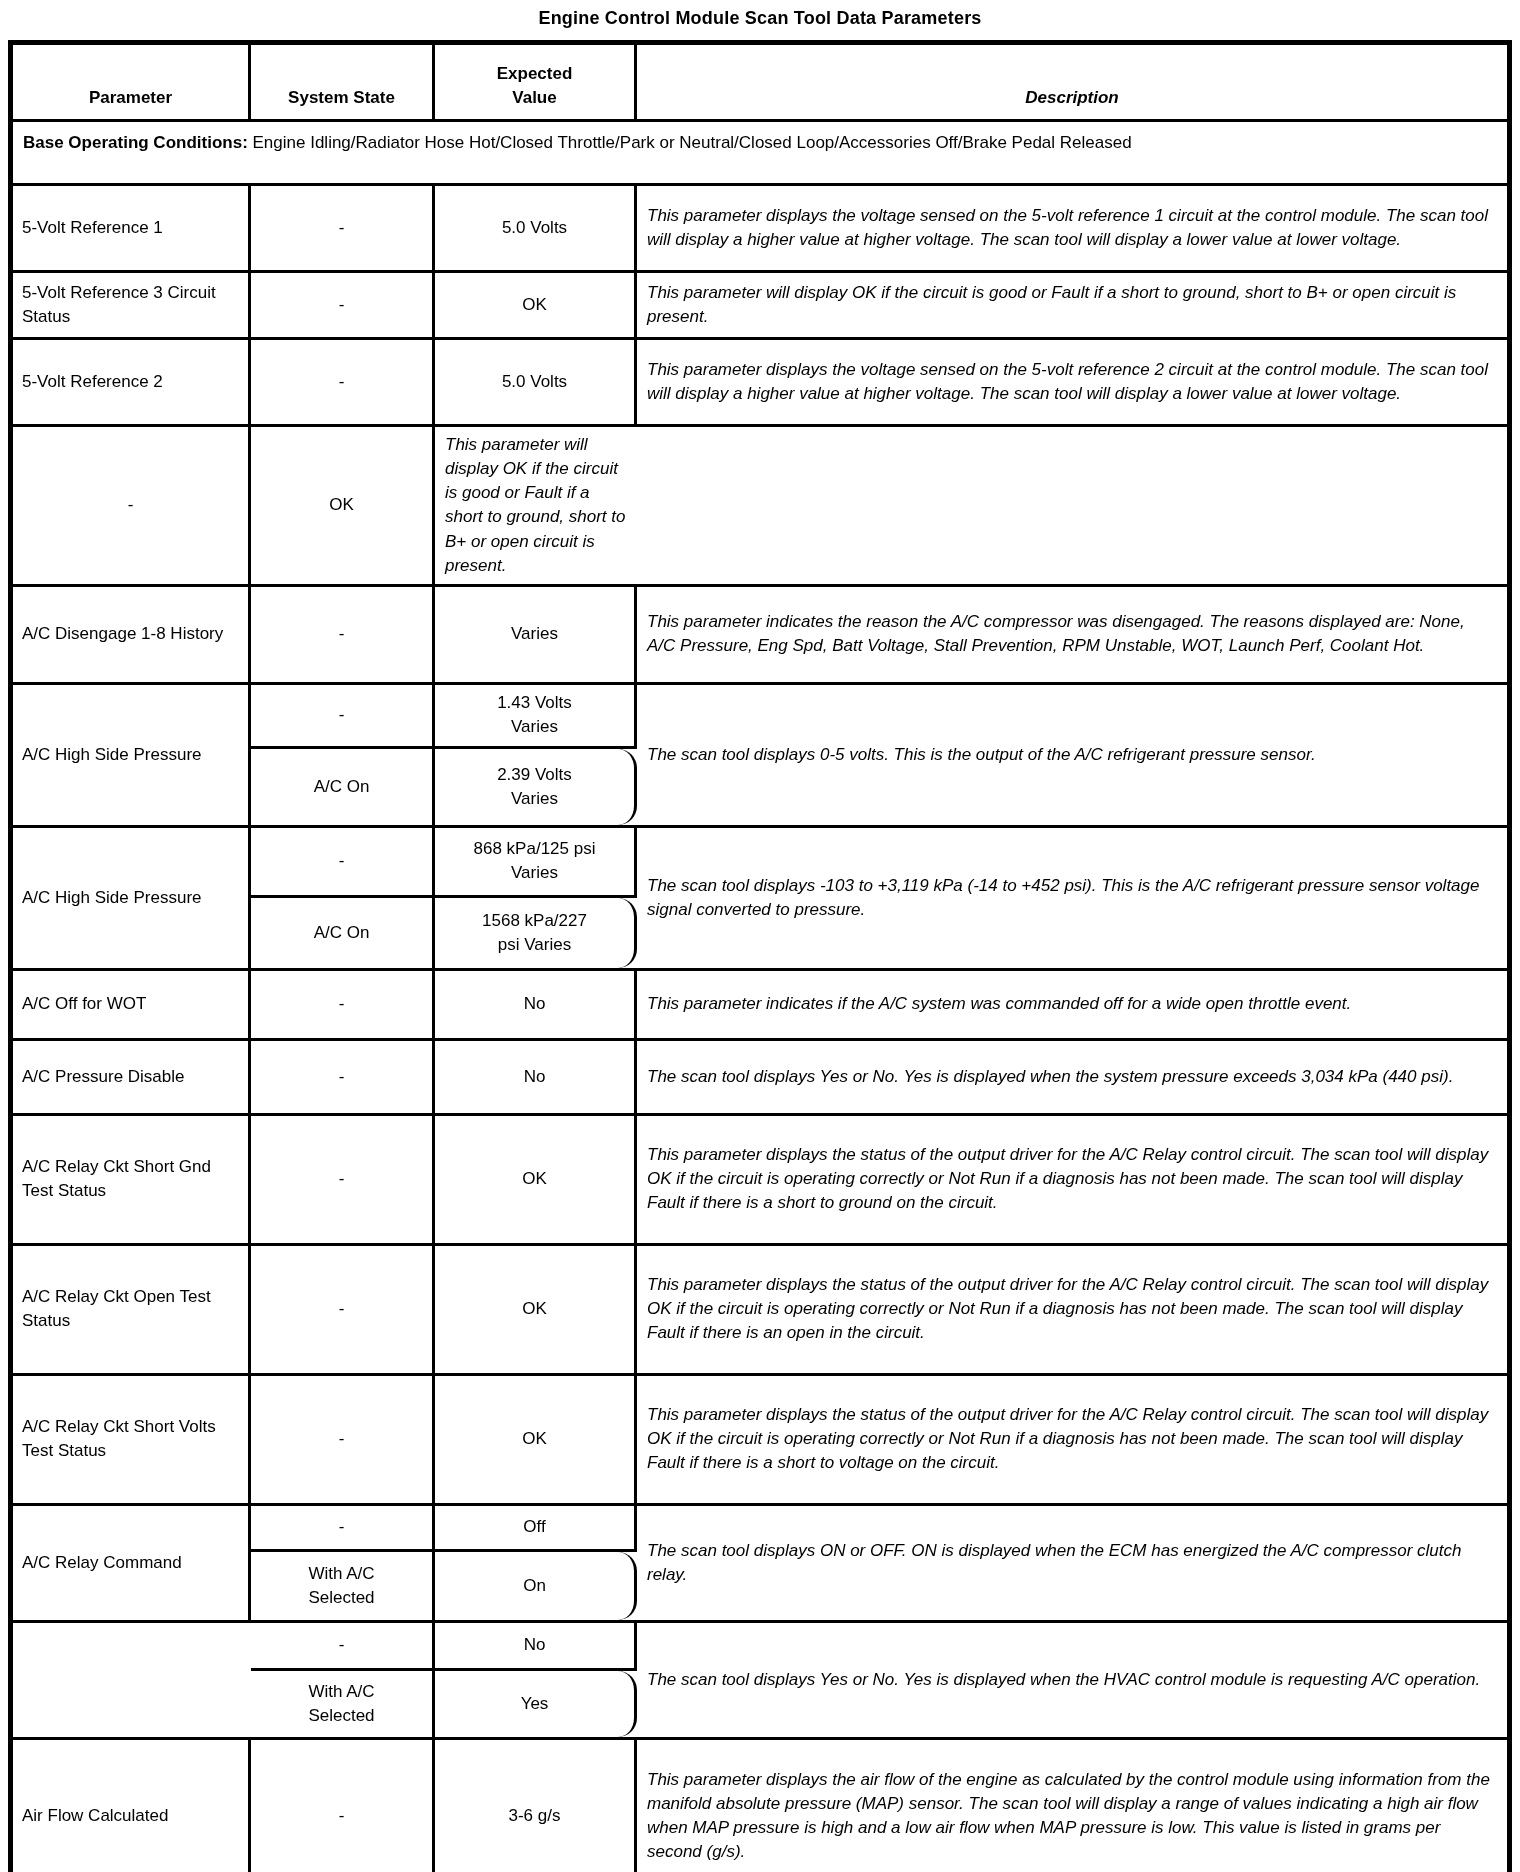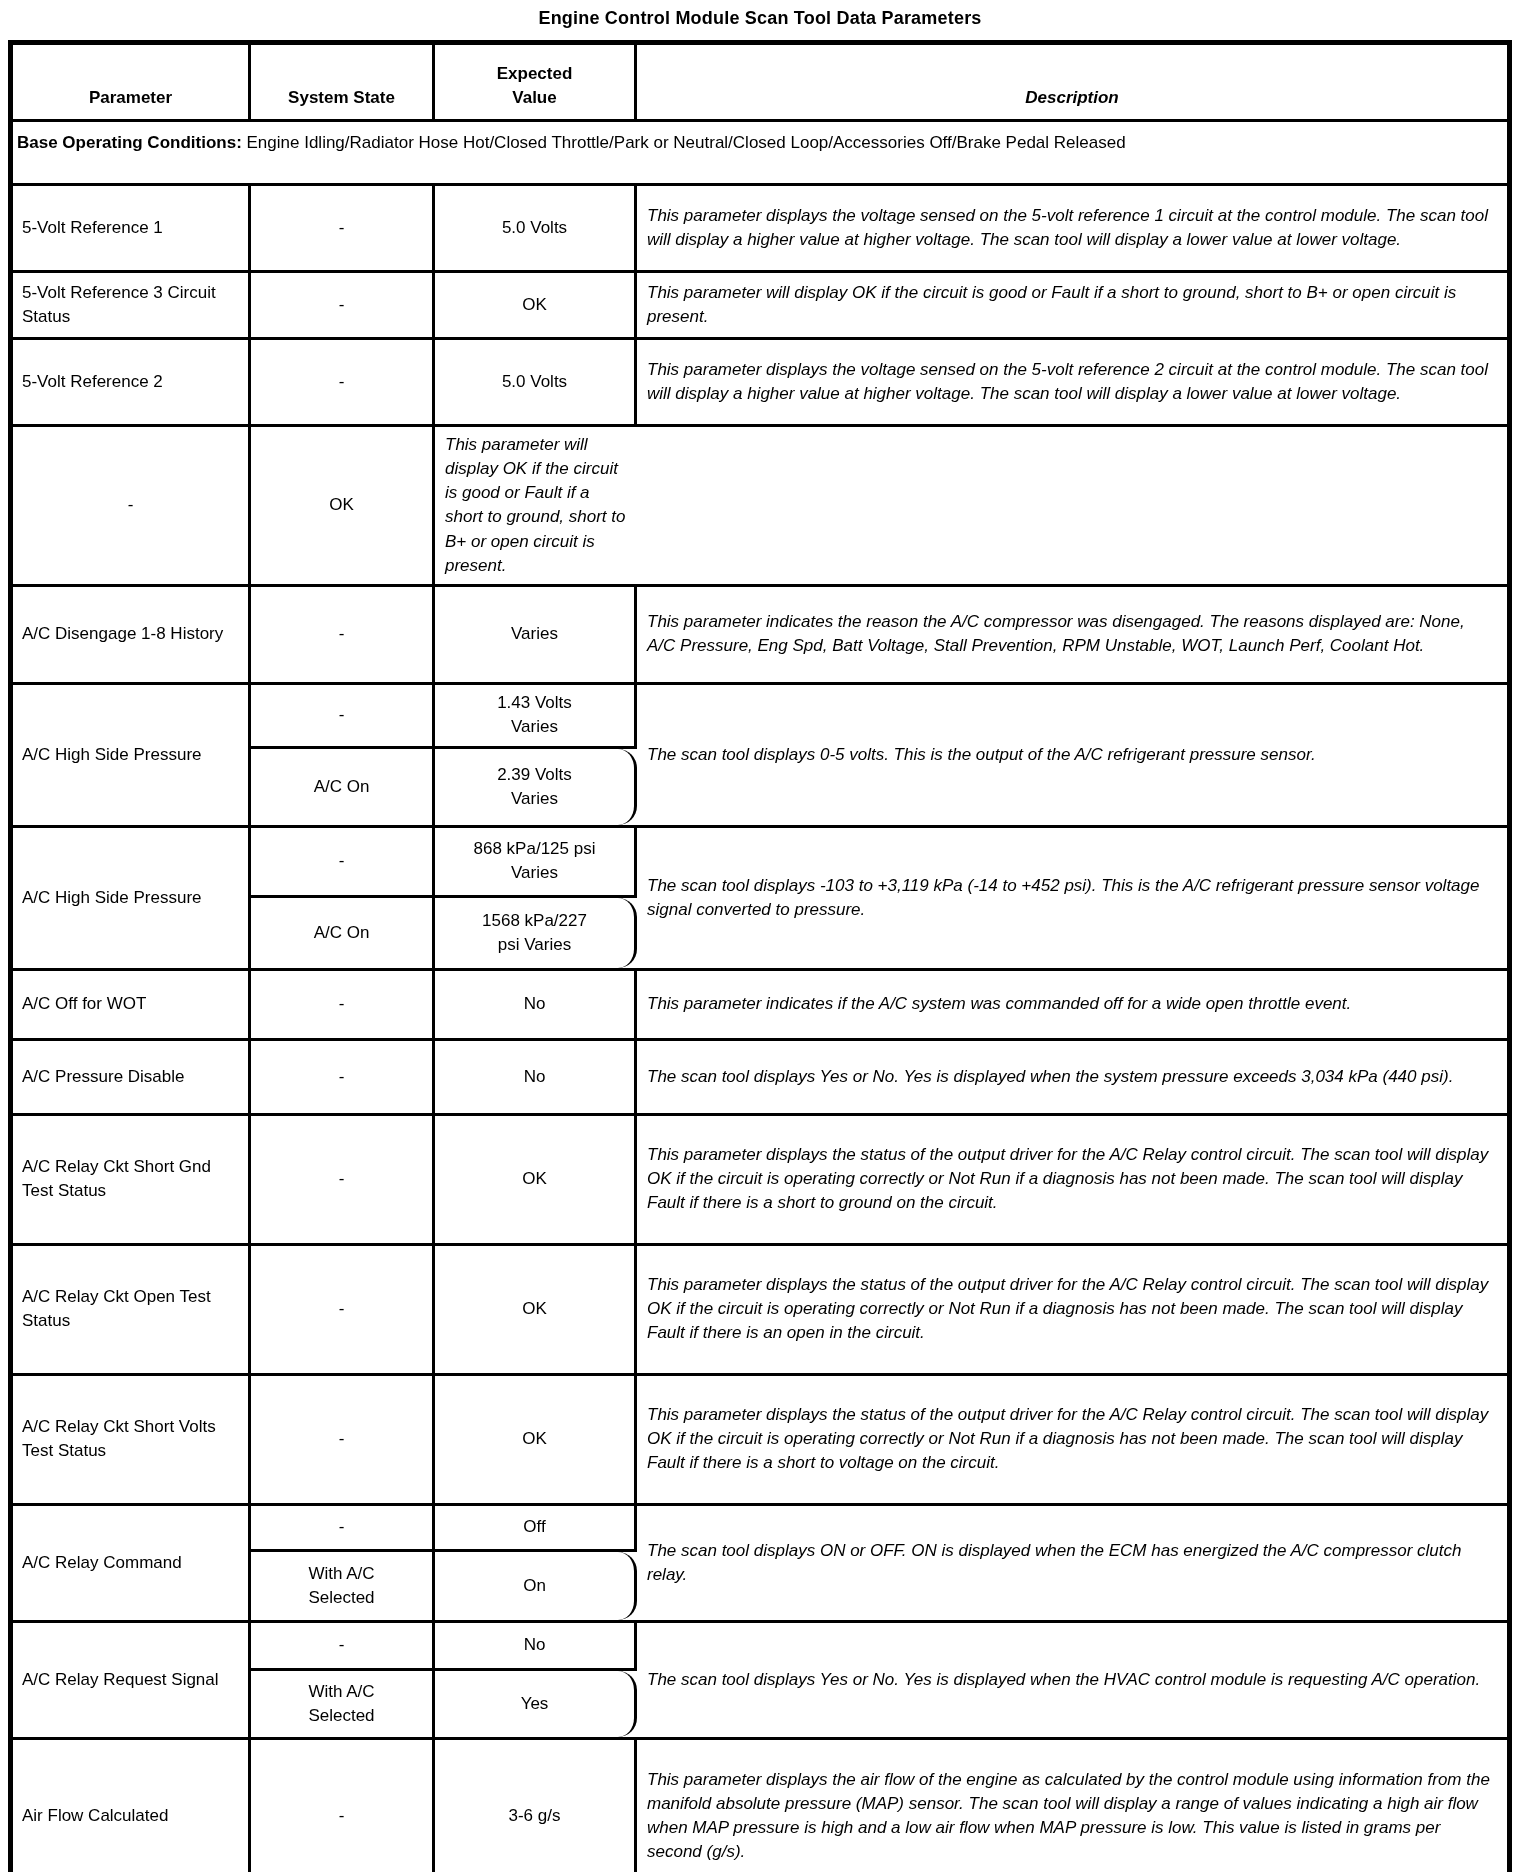--- a/index.html
+++ b/index.html
@@ -50,21 +50,21 @@
     font-weight: bold;
     justify-content: center;
     align-items: flex-end;
     text-align: center;
     padding-bottom: 9px;
     white-space: pre-line;
   }
   
   .row-base {
     border-top: 3px solid #000000;
-    padding: 8px 4px;
+    padding: 8px 10px;
     font-size: 17px;
     line-height: 1.5;
     min-height: 64px;
   }
   
   .dbl .p2   { grid-column: 1; grid-row: 1 / 3; }
   .dbl .s1   { grid-column: 2; grid-row: 1; border-bottom: 3px solid #000000; }
   .dbl .v1   { grid-column: 3; grid-row: 1; border-bottom: 3px solid #000000; }
   .dbl .d2   { grid-column: 4; grid-row: 1 / 3; }
   .dbl .s2   { grid-column: 2; grid-row: 2; }
@@ -186,21 +186,20 @@
       <div class="cell param p2">A/C Relay Command</div>
       <div class="cell state s1" style="min-height:46px">-</div>
       <div class="cell value v1">Off</div>
       <div class="cell desc d2">The scan tool displays ON or OFF. ON is displayed when the ECM has energized the A/C compressor clutch relay.</div>
       <div class="cell state s2" style="min-height:68px">With A/C
 Selected</div>
       <div class="cell value v2">On</div>
     </div>
 
     <div class="row dbl">
-      <div class="cell param p2">A/C Relay Request Signal</div>
       <div class="cell state s1" style="min-height:48px">-</div>
       <div class="cell value v1">No</div>
       <div class="cell desc d2">The scan tool displays Yes or No. Yes is displayed when the HVAC control module is requesting A/C operation.</div>
       <div class="cell state s2" style="min-height:66px">With A/C
 Selected</div>
       <div class="cell value v2">Yes</div>
     </div>
 
     <div class="row" style="min-height:156px">
       <div class="cell param">Air Flow Calculated</div>

